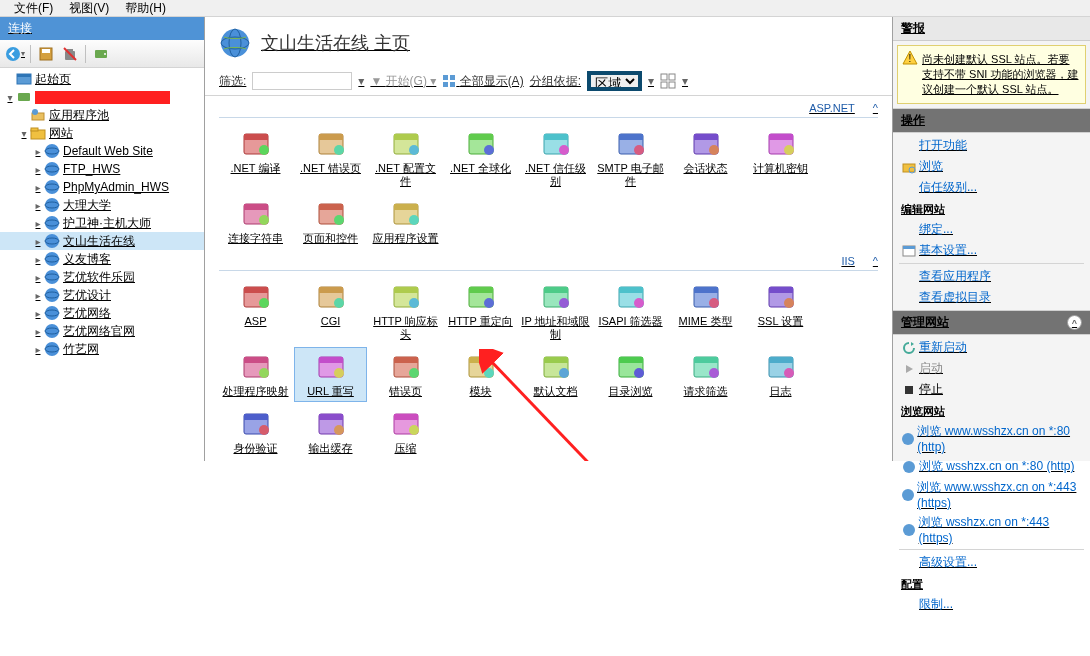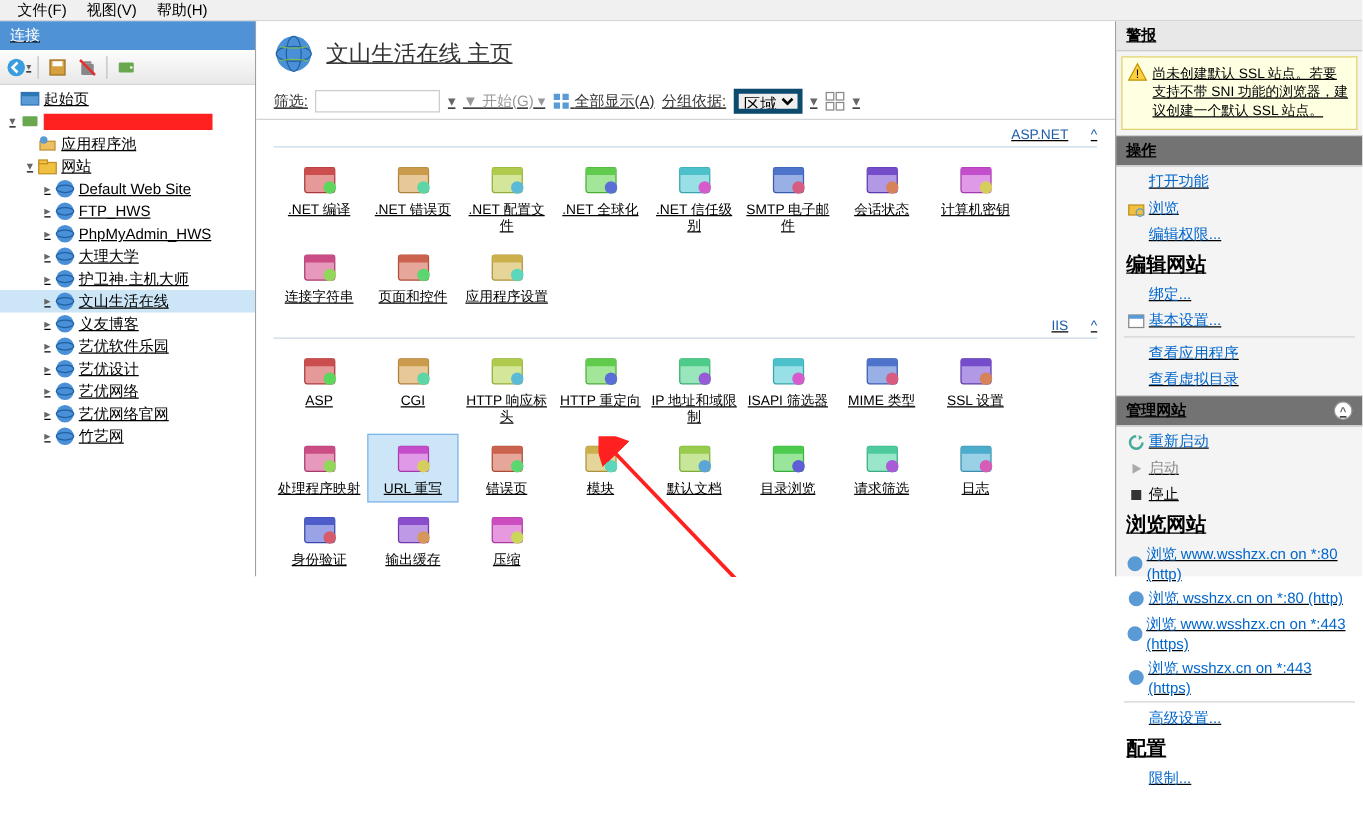--- a/index.html
+++ b/index.html
@@ -43,21 +43,21 @@
 
 .right-panel { width: 198px; border-left: 1px solid #a0a0a0; display: flex; flex-direction: column; background: #f4f4f4; }
 .alert-box { background: #ffffe1; border: 1px solid #e0d070; margin: 4px; padding: 6px 6px 6px 24px; font-size: 11px; line-height: 15px; position: relative; }
 .alert-box .warn-ico { position: absolute; left: 4px; top: 4px; }
 .action-header { background: #737373; padding: 3px 8px; font-weight: bold; font-size: 12px; border-top: 1px solid #d0d0d0; border-bottom: 1px solid #d0d0d0; display: flex; justify-content: space-between; align-items: center; }
 .action-list { padding: 2px 0; }
 .action-item { display: flex; align-items: center; padding: 2px 8px; gap: 2px; font-size: 12px; color: #06c; cursor: default; }
 .action-item.black { color: #000; }
 .action-item.gray { color: #888; }
 .action-item .ai-ico { width: 16px; height: 16px; display: flex; align-items: center; justify-content: center; }
-.sub-label { padding: 4px 16px 2px 8px; font-weight: bold; font-size: 16px; }
+.sub-label { padding: 4px 16px 2px 8px; font-weight: bold; font-size: 11px; }
 .hr { border-top: 1px solid #d4d4d4; margin: 2px 6px; }
 
 .collapse-btn { width: 15px; height: 15px; border: 1px solid #999; border-radius: 50%; display: flex; align-items: center; justify-content: center; font-size: 9px; color: #666; background: #fff; }
 
 svg { display: block; }
 
 .arrow-annotation { position: absolute; left: 260px; top: 72px; pointer-events: none; }
 </style>
 </head>
 <body>
@@ -670,21 +670,21 @@
           <span class="ai-ico">
             <svg width="14" height="14">
               <rect x="1" y="4" width="12" height="8" fill="#f0c040" stroke="#c09020"></rect>
               <circle cx="10" cy="10" r="3" fill="none" stroke="#5b9bd5"></circle>
             </svg>
           </span>
           <span>浏览</span>
         </div>
       <div class="action-item">
           <span class="ai-ico"></span>
-          <span>编辑权限...</span>
+          <span>信任级别...</span>
         </div>
       <div class="sub-label">编辑网站</div>
       <div class="action-item">
           <span class="ai-ico"></span>
           <span>绑定...</span>
         </div>
       <div class="action-item">
           <span class="ai-ico">
             <svg width="14" height="14">
               <rect x="1" y="2" width="12" height="10" fill="#fff" stroke="#888"></rect>

